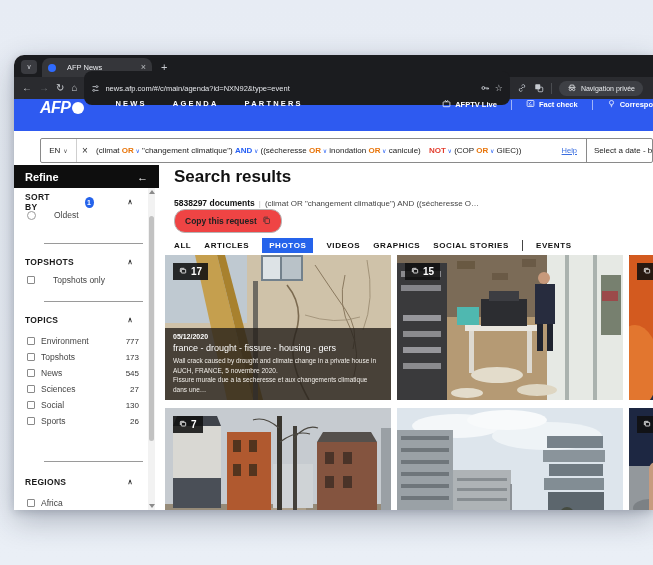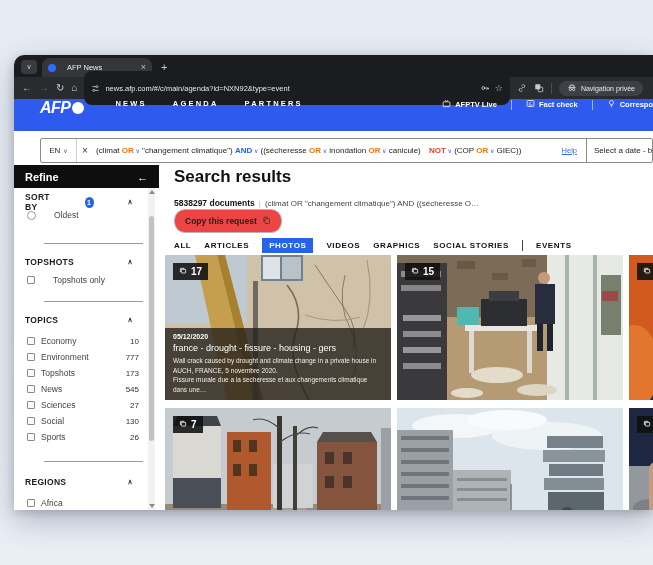--- a/index.html
+++ b/index.html
@@ -249,25 +249,20 @@
       </div>
       <div class="side-div" style="top:136px"></div>
 
       <div class="side-head" style="top:150px">
         <span>TOPICS</span>
         <span class="hch">∧</span>
       </div>
       <div class="tlist" id="topics-list" style="top:168px">
           <div class="trow">
             <span class="cbx"></span>
-            <span>Economy</span>
-            <span class="cnt">10</span>
-          </div>
-          <div class="trow">
-            <span class="cbx"></span>
             <span>Environment</span>
             <span class="cnt">777</span>
           </div>
           <div class="trow">
             <span class="cbx"></span>
             <span>Topshots</span>
             <span class="cnt">173</span>
           </div>
           <div class="trow">
             <span class="cbx"></span>

